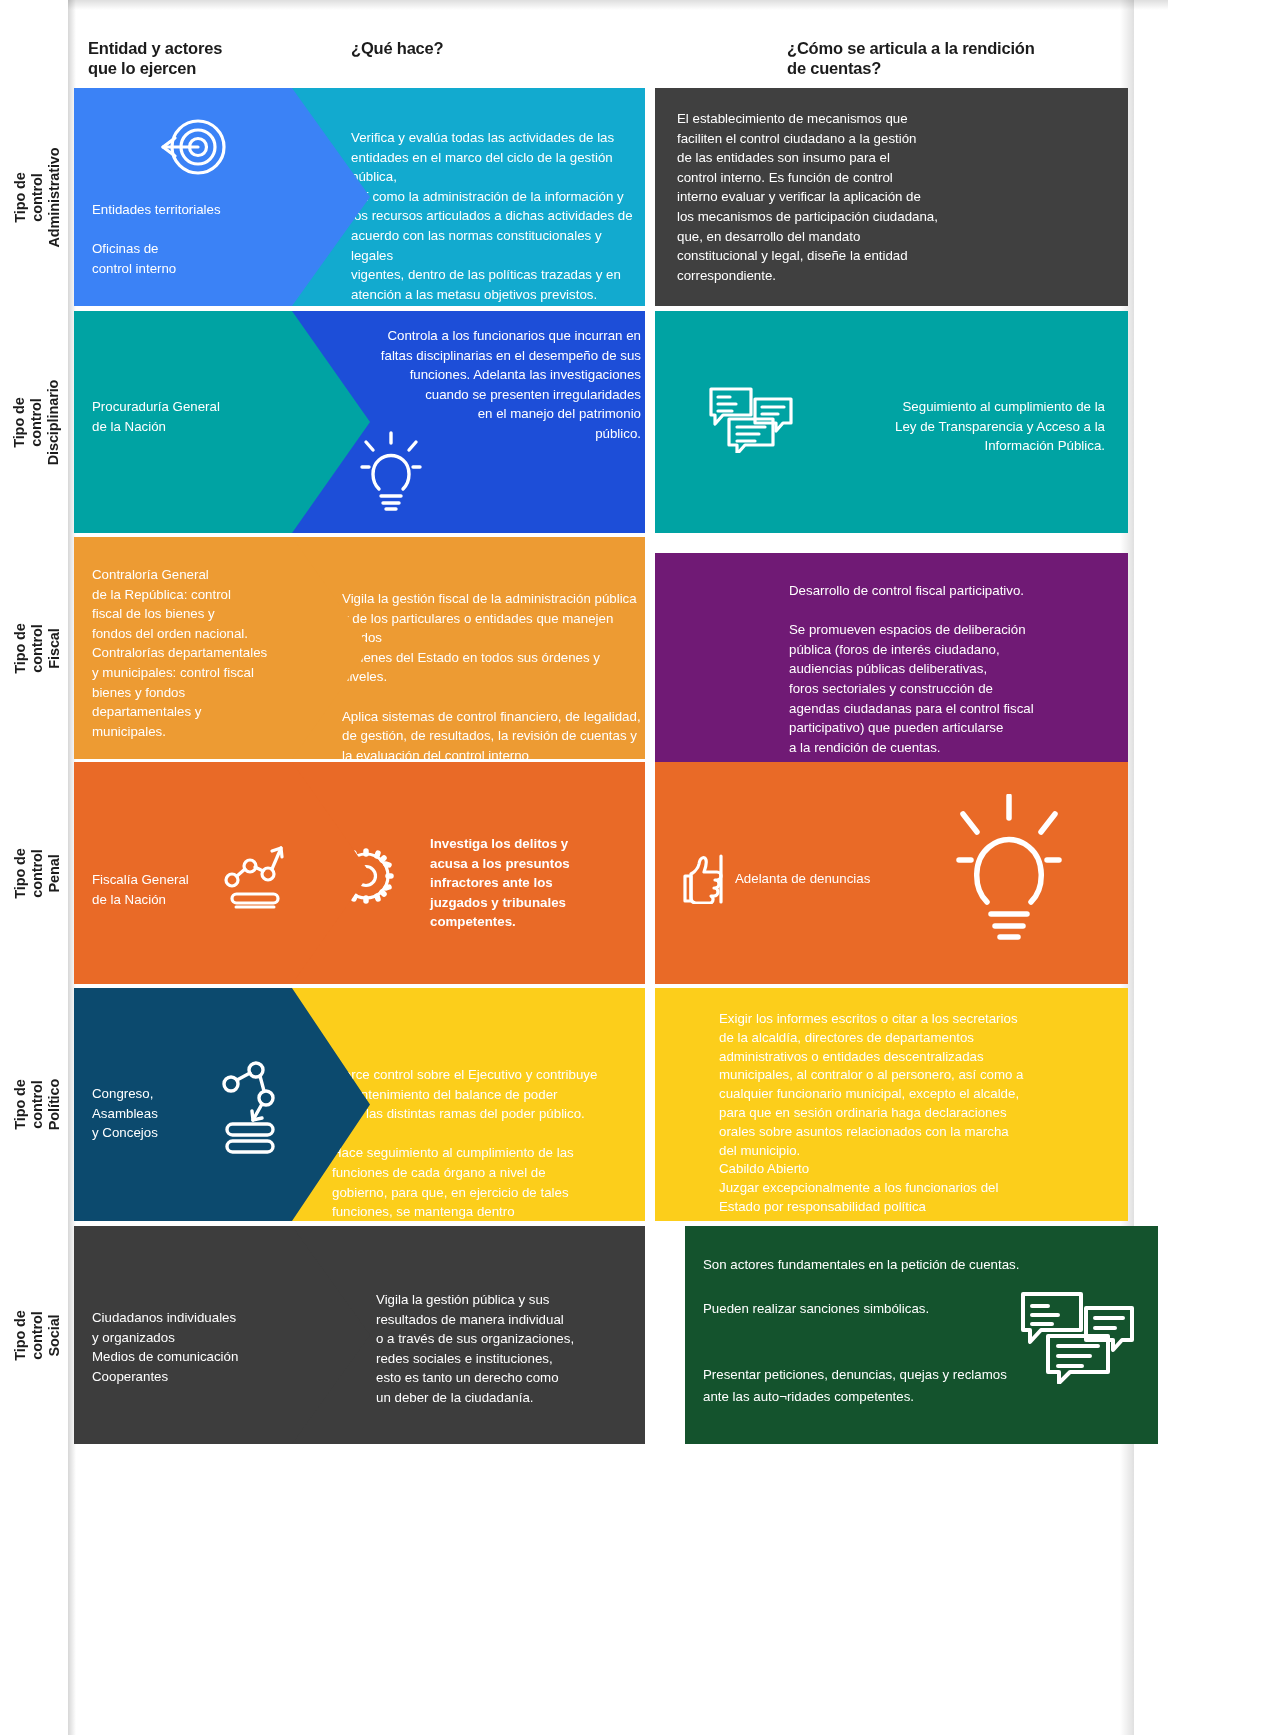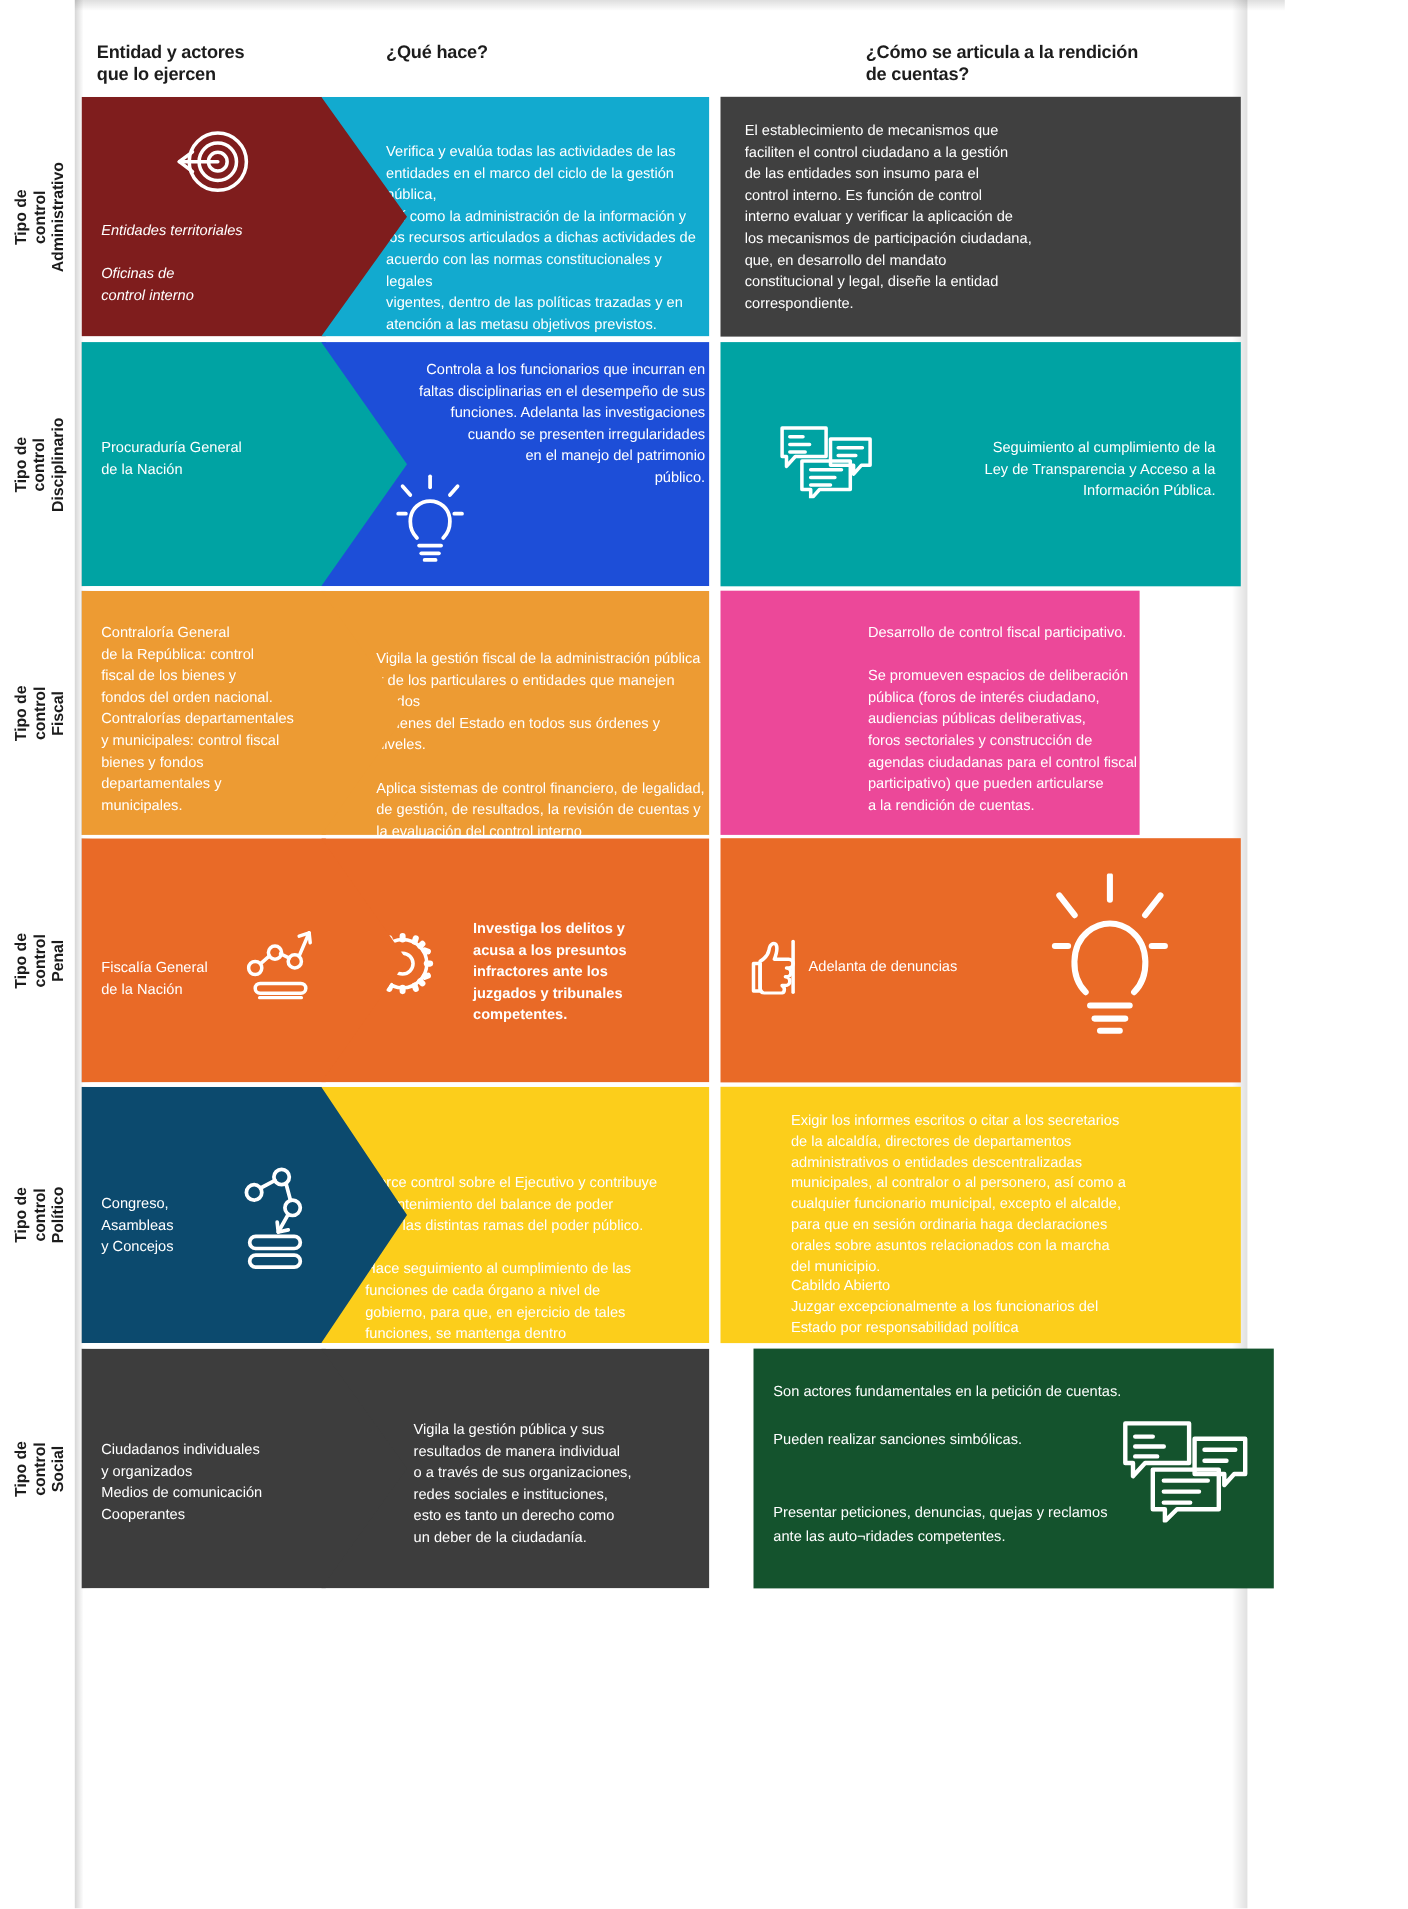--- a/index.html
+++ b/index.html
@@ -106,21 +106,21 @@
     <div class="hdr h3" style="white-space: pre-line;">¿Cómo se articula a la rendición
 de cuentas?</div>
   </div>
 
   <div class="row" style="top:88px;height:218px;">
     <div class="rowlabel">
       <span style="white-space: pre-line;">Tipo de control
 Administrativo</span>
     </div>
     <div class="band">
-      <div class="chev-left" style="background:#7f1d1d;font-style:italic;">
+      <div class="chev-left" style="background:#3b82f6;">
         <div class="icon" style="left:84px;top:28px;">
           <svg width="70" height="62" viewBox="0 0 70 62">
             <g fill="none" stroke="#fff" stroke-width="3.2" stroke-linecap="round">
               <circle cx="40" cy="31" r="26"></circle>
               <circle cx="40" cy="31" r="17"></circle>
               <circle cx="40" cy="31" r="8.5"></circle>
               <path d="M5 31 H40"></path>
               <path d="M5 31 l12 -9 M5 31 l12 9"></path>
             </g>
           </svg>
@@ -228,21 +228,21 @@
       <div class="chev-right" style="background:#ED9B33;">
         <div class="cell-txt q-txt" style="left:78px;top:52px;width:300px;white-space:pre-line;">Vigila la gestión fiscal de la administración pública
 y de los particulares o entidades que manejen fondos
 o bienes del Estado en todos sus órdenes y niveles.
 
 Aplica sistemas de control financiero, de legalidad,
 de gestión, de resultados, la revisión de cuentas y
 la evaluación del control interno</div>
       </div>
     </div>
-    <div class="col3" style="background:#ec4899;left:655px;width:381px;">
+    <div class="col3" style="background:#701a75;left:655px;width:473px;margin-top:16px;">
       <div class="cell-txt c3-txt" style="left:134px;top:28px;width:320px;white-space:pre-line;">Desarrollo de control fiscal participativo.
 
 Se promueven espacios de deliberación
 pública (foros de interés ciudadano,
 audiencias públicas deliberativas,
 foros sectoriales y construcción de
 agendas ciudadanas para el control fiscal
 participativo) que pueden articularse
 a la rendición de cuentas.</div>
     </div>

